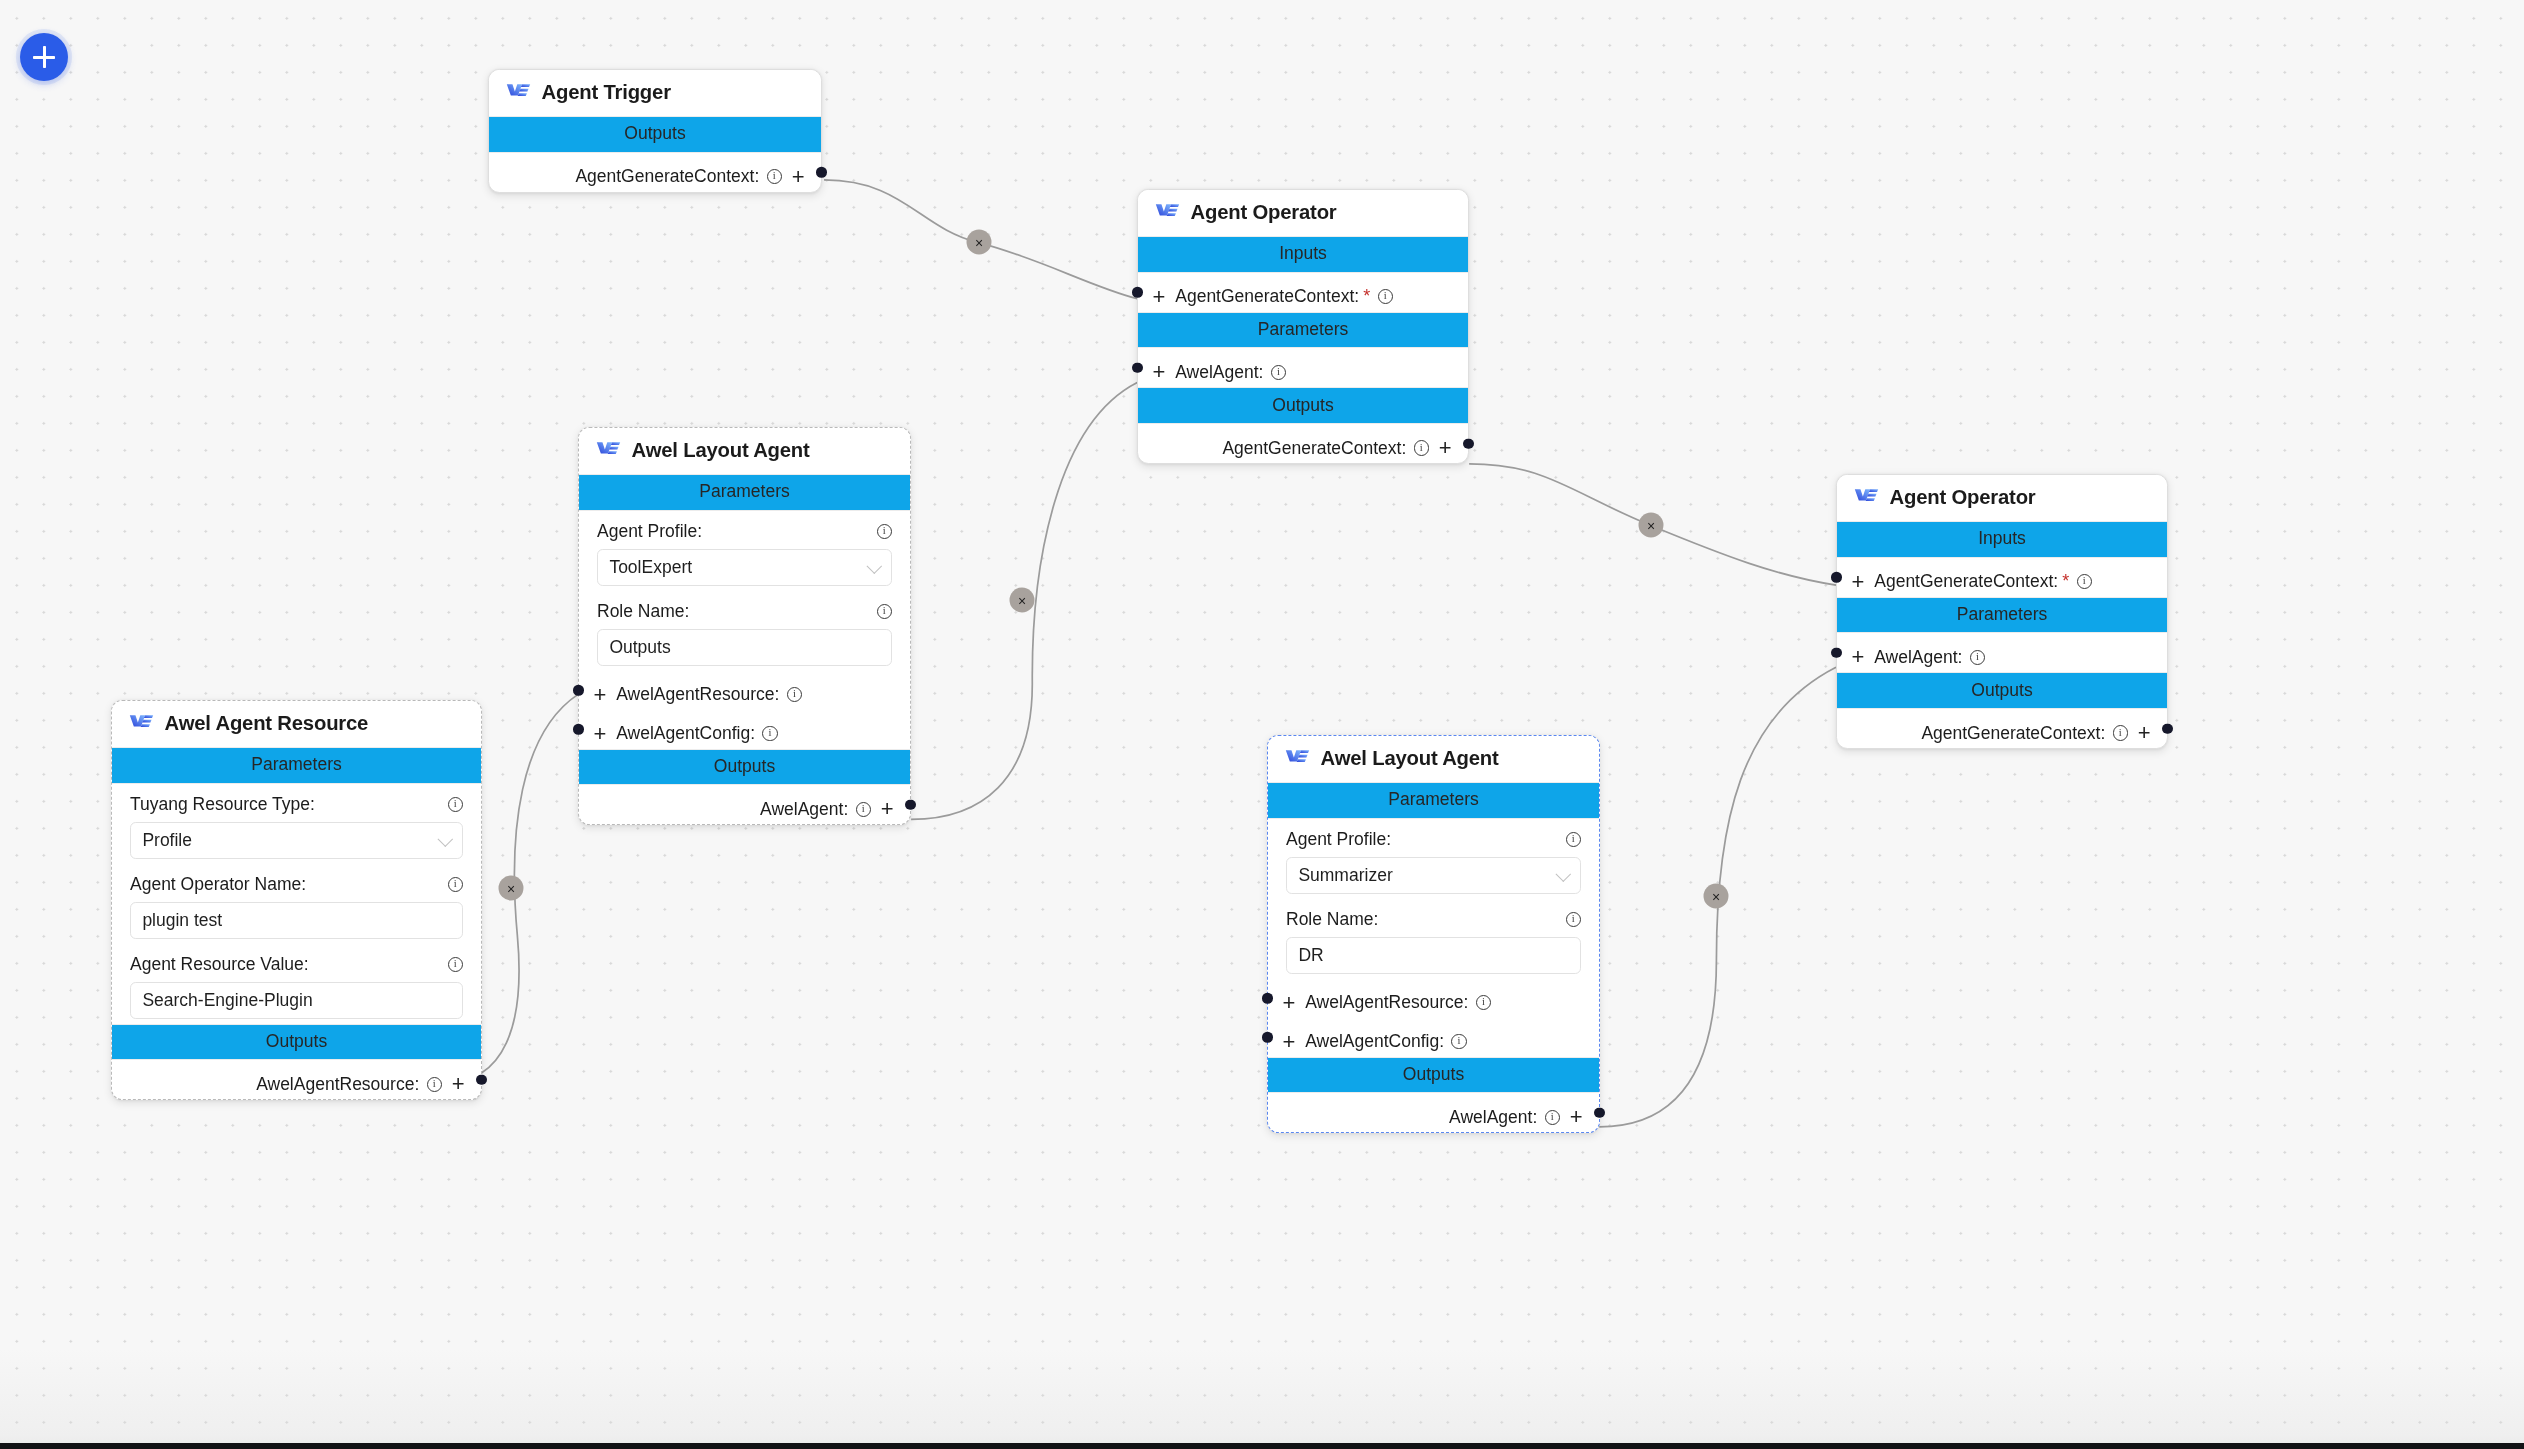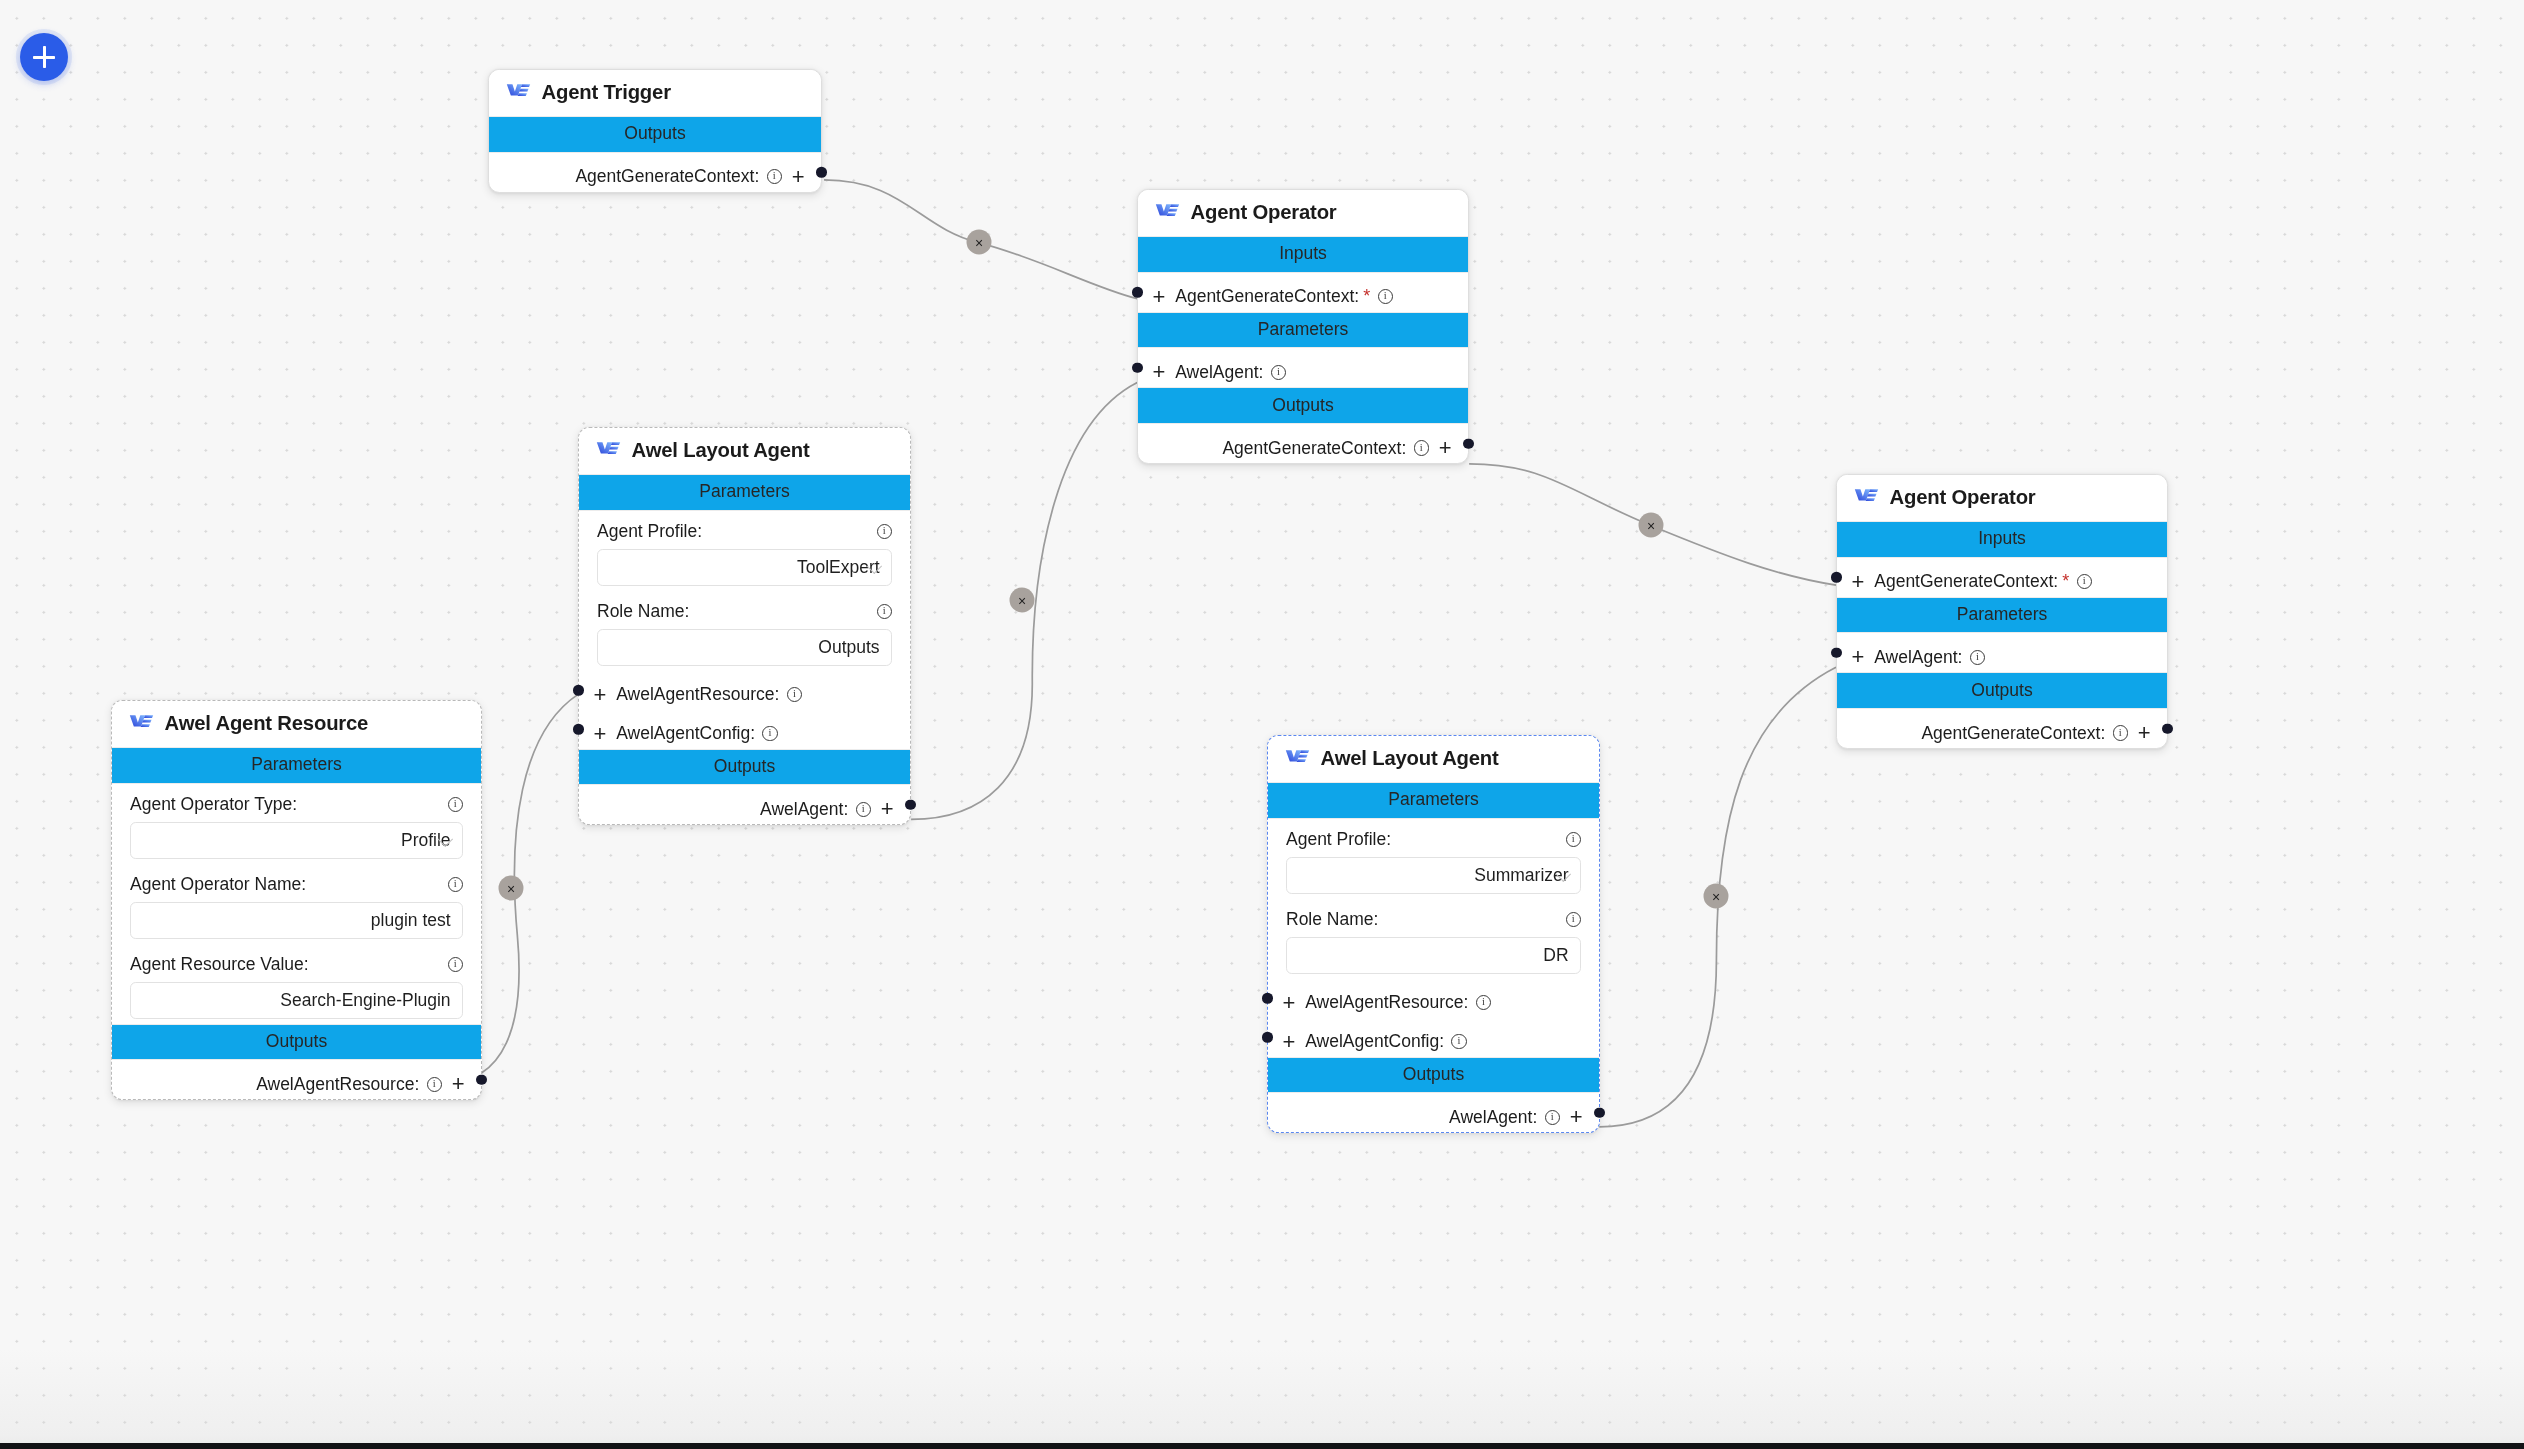--- a/index.html
+++ b/index.html
@@ -127,21 +127,20 @@
   }
   .field-label .info { margin-left: 6.5px; }
 
   .control {
     position: relative;
     border: 1.1px solid #e2e2e2; border-radius: 5.7px;
     background: #fff; height: 37px;
     display: flex; align-items: center;
     padding: 0 11.4px; font-size: 17.5px; color: #1f1f1f;
     cursor: text;
-    justify-content: flex-end;
   }
   .control.select { cursor: pointer; }
   .chev {
     position: absolute; right: 11.4px; top: 50%; width: 10.6px; height: 10.6px;
     border-right: 1.6px solid #c2c2c2; border-bottom: 1.6px solid #c2c2c2;
     transform: translateY(-70%) rotate(45deg);
   }
   .field:last-of-type { padding-bottom: 11.4px; }
 </style>
 </head>
@@ -309,21 +308,21 @@
         <path fill="url(#g1)" d="M40 8 L60 8 L57 15 L37 15 Z"></path>
         <path fill="url(#g1)" d="M36 19 L56 19 L53 26 L33 26 Z"></path>
         <path fill="url(#g1)" d="M32 30 L52 30 L49 37 L29 37 Z"></path>
       </svg>
       <div class="node-title">Awel Agent Resource</div>
     </div>
     <div class="section">Parameters</div>
 
     <div class="field">
       <div class="field-label">
-        <span>Agent Operator Type:</span>
+        <span>Tuyang Resource Type:</span>
         <span class="info">
             <i>i</i>
           </span>
       </div>
       <div class="control select">
         <span>Profile</span>
         <span class="chev"></span>
       </div>
     </div>
 

